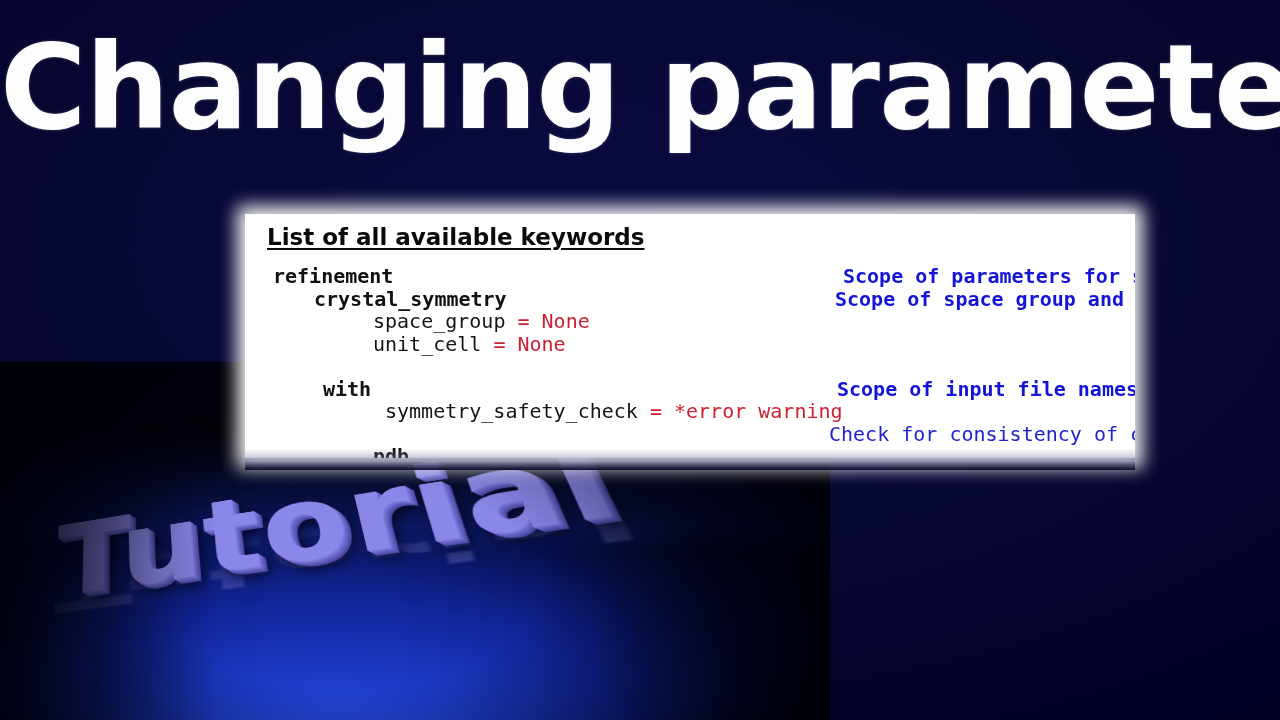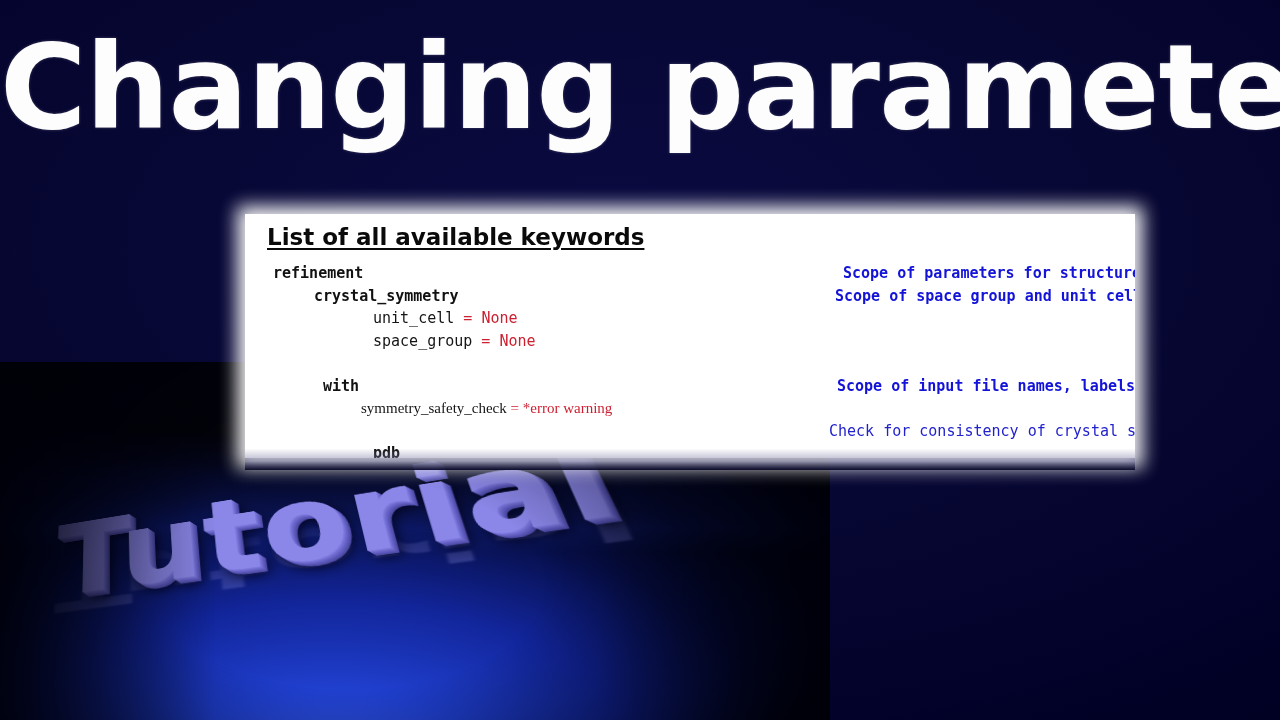--- a/index.html
+++ b/index.html
@@ -162,21 +162,21 @@
     text-underline-offset: 3px;
     white-space: nowrap;
   }
 
   #kw-list {
     position: absolute;
     left: 0;
     top: 52px;
     width: 1031px;
     font-family: "DejaVu Sans Mono", monospace;
-    font-size: 15px;
+    font-size: 20px;
     line-height: 1.0;
   }
   .kw-row {
     position: relative;
     height: 22.5px;
     white-space: nowrap;
   }
   .kw-left {
     position: absolute;
     left: 0;
@@ -231,32 +231,32 @@
     <div id="kw-list">
         <div class="kw-row">
           <div class="kw-left" style="left: 28px;"><span class="scope">refinement</span></div>
           <div class="kw-right desc" style="left: 598px;">Scope of parameters for structure refinement with phenix.refine</div>
         </div>
         <div class="kw-row">
           <div class="kw-left" style="left: 69px;"><span class="scope">crystal_symmetry</span></div>
           <div class="kw-right desc" style="left: 590px;">Scope of space group and unit cell parameters</div>
         </div>
         <div class="kw-row">
+          <div class="kw-left" style="left: 128px;"><span class="param">space_group</span><span class="val"> = </span><span class="val">None</span></div>
+        </div>
+        <div class="kw-row">
           <div class="kw-left" style="left: 128px;"><span class="param">unit_cell</span><span class="val"> = </span><span class="val">None</span></div>
-        </div>
-        <div class="kw-row">
-          <div class="kw-left" style="left: 128px;"><span class="param">space_group</span><span class="val"> = </span><span class="val">None</span></div>
         </div>
         <div class="kw-row"></div>
         <div class="kw-row">
           <div class="kw-left" style="left: 78px;"><span class="scope">with</span></div>
           <div class="kw-right desc" style="left: 592px;">Scope of input file names, labels, processing directions</div>
         </div>
         <div class="kw-row">
-          <div class="kw-left" style="left: 116px; font-family: Liberation Serif, serif;"><span class="param">symmetry_safety_check</span><span class="val"> = </span><span class="val">*error warning</span></div>
+          <div class="kw-left" style="left: 140px;"><span class="param">symmetry_safety_check</span><span class="val"> = </span><span class="val">*error warning</span></div>
         </div>
         <div class="kw-row">
           <div class="kw-right desc-plain" style="left: 584px;">Check for consistency of crystal symmetry from model and data files</div>
         </div>
         <div class="kw-row">
           <div class="kw-left" style="left: 128px;"><span class="scope">pdb</span></div>
         </div>
       </div>
   </div>
 

